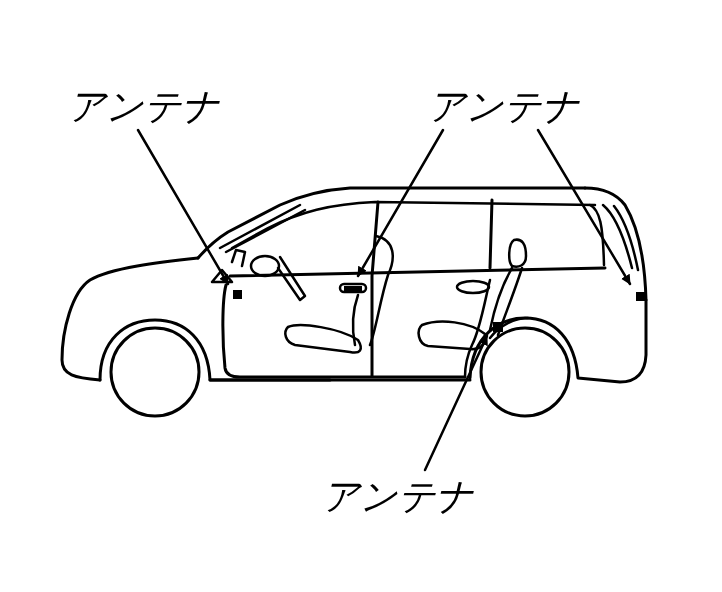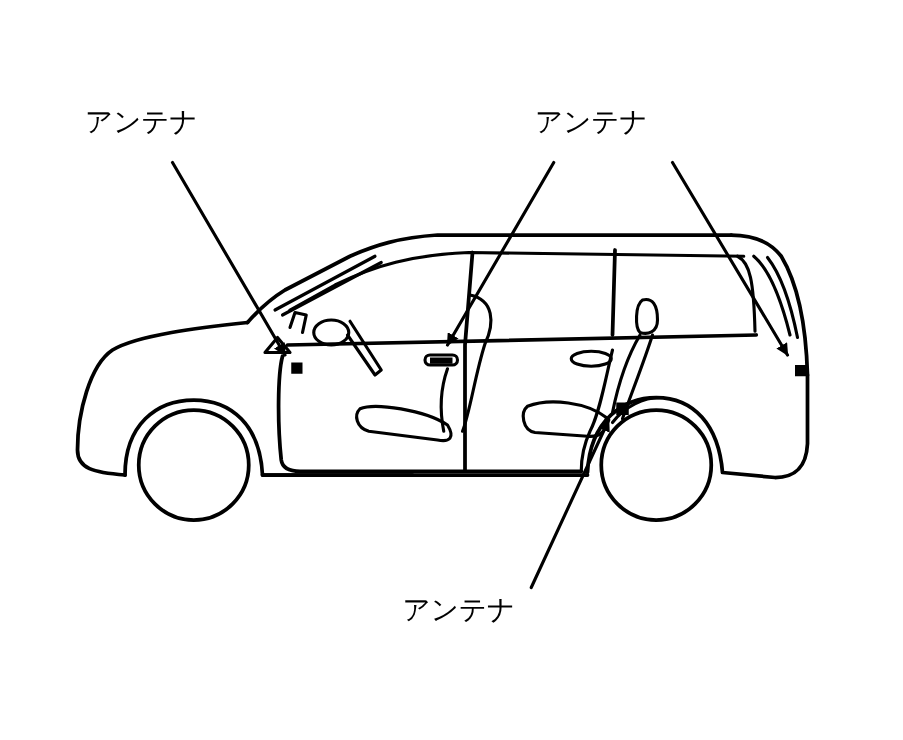--- a/index.html
+++ b/index.html
@@ -1,25 +1,26 @@
 <!DOCTYPE html>
 <html><head>
 <meta charset="utf-8">
 <style>
   html, body { margin:0; padding:0; background:#ffffff; }
   body { width:722px; height:592px; position:relative; overflow:hidden; }
   #stage { position:absolute; left:0; top:0; width:722px; height:592px; }
   .label {
     position:absolute;
     font-family:"DejaVu Sans", sans-serif;
-    font-size:22px;
+    font-size:37px;
     color:#000;
     white-space:nowrap;
     letter-spacing:0px;
     line-height:1;
+    font-style:italic;
   }
   svg { position:absolute; left:0; top:0; }
   .ln { fill:none; stroke:#000; stroke-width:3; stroke-linecap:round; stroke-linejoin:round; }
   .thin { fill:none; stroke:#000; stroke-width:2.5; stroke-linecap:round; stroke-linejoin:round; }
 </style>
 </head>
 <body>
 
 <div id="stage">
 

